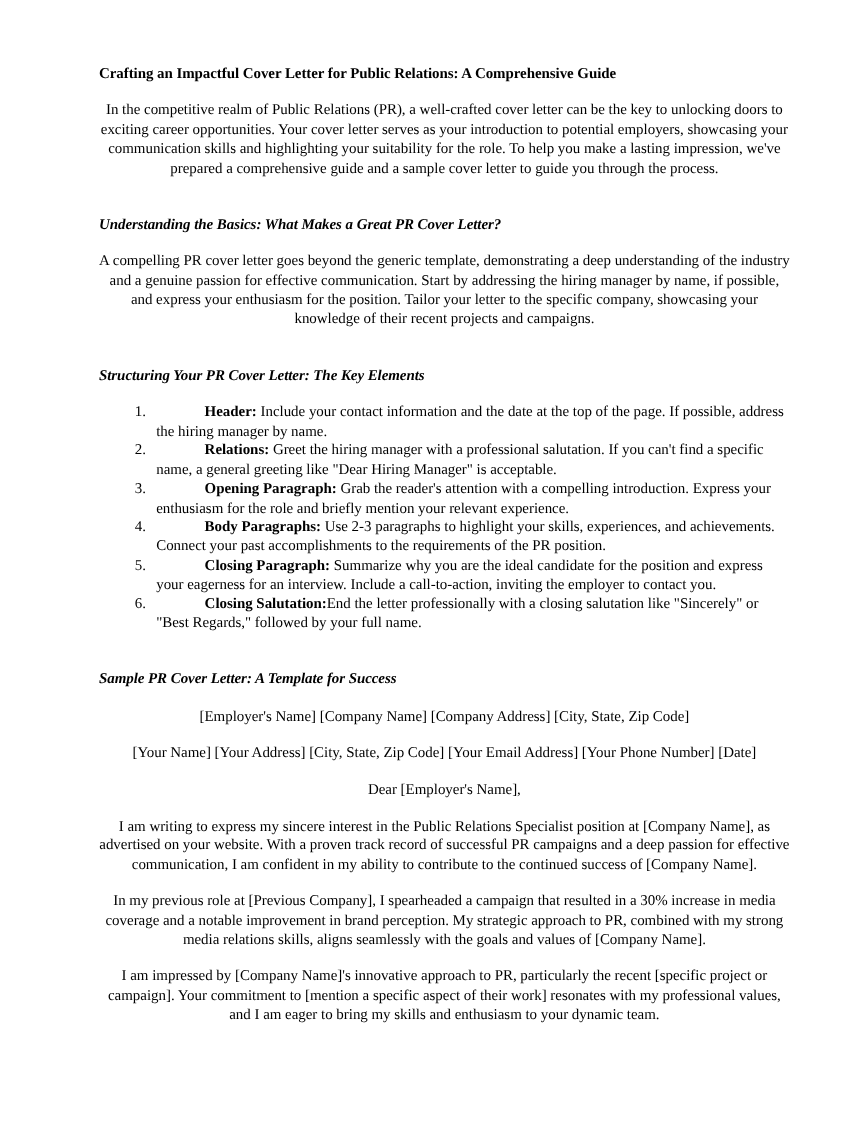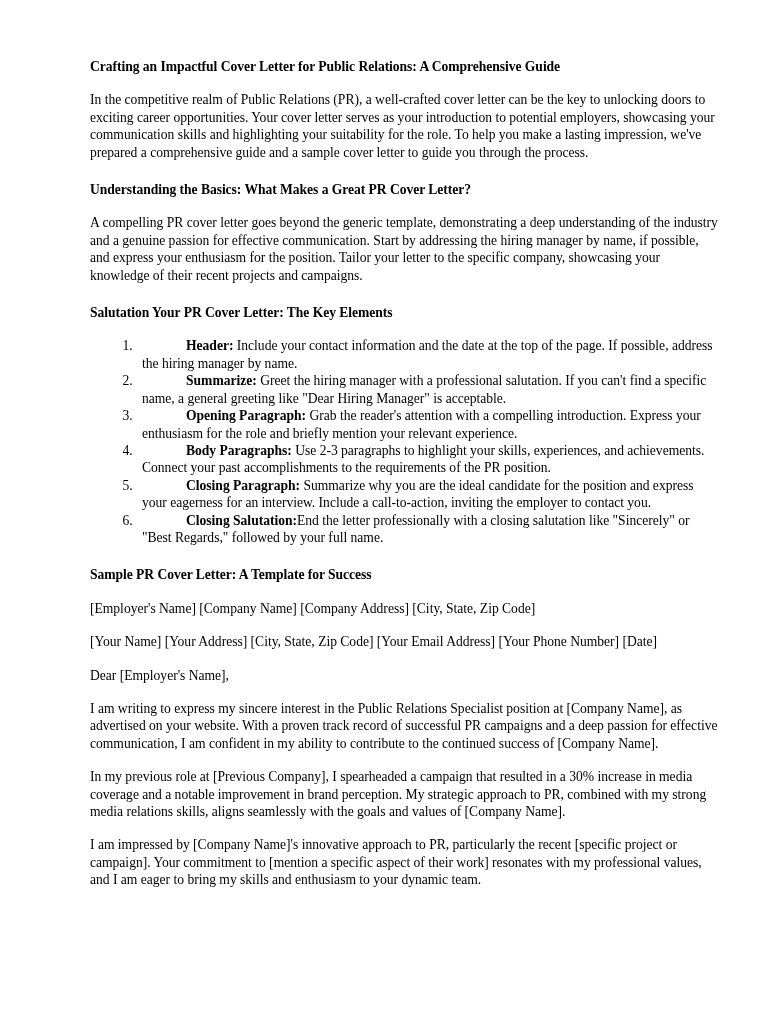--- a/index.html
+++ b/index.html
@@ -31,28 +31,29 @@
     font-size: 13.6px;
     line-height: 17.4px;
     font-weight: bold;
     margin: 0;
     letter-spacing: -0.05px;
   }
   h1.doc-title {
     margin-bottom: 16px;
   }
   h2.section-heading {
-    margin-top: 20px;
+    margin-top: 34px;
     margin-bottom: 16px;
+    font-style: italic;
   }
   p.para {
     font-size: 13.6px;
     line-height: 17.4px;
     margin: 0 0 16px 0;
-    text-align: left;
+    text-align: center;
     letter-spacing: -0.02px;
   }
   p.para:last-child {
     margin-bottom: 0;
   }
   ol.elements-list {
     margin: 0 0 4px 0;
     padding: 0 0 0 46px;
     list-style-position: outside;
     list-style-type: decimal;
@@ -79,28 +80,28 @@
   <div class="doc">
 
     <h1 class="doc-title">Crafting an Impactful Cover Letter for Public Relations: A Comprehensive Guide</h1>
 
     <p class="para">In the competitive realm of Public Relations (PR), a well-crafted cover letter can be the key to unlocking doors to exciting career opportunities. Your cover letter serves as your introduction to potential employers, showcasing your communication skills and highlighting your suitability for the role. To help you make a lasting impression, we've prepared a comprehensive guide and a sample cover letter to guide you through the process.</p>
 
     <h2 class="section-heading">Understanding the Basics: What Makes a Great PR Cover Letter?</h2>
 
     <p class="para">A compelling PR cover letter goes beyond the generic template, demonstrating a deep understanding of the industry and a genuine passion for effective communication. Start by addressing the hiring manager by name, if possible, and express your enthusiasm for the position. Tailor your letter to the specific company, showcasing your knowledge of their recent projects and campaigns.</p>
 
-    <h2 class="section-heading">Salutation Your PR Cover Letter: The Key Elements</h2>
+    <h2 class="section-heading">Structuring Your PR Cover Letter: The Key Elements</h2>
 
     <ol class="elements-list">
       <li>
         <span class="term">Header:</span><span> Include your contact information and the date at the top of the page. If possible, address the hiring manager by name.</span>
       </li>
       <li>
-        <span class="term">Summarize:</span><span> Greet the hiring manager with a professional salutation. If you can't find a specific name, a general greeting like "Dear Hiring Manager" is acceptable.</span>
+        <span class="term">Relations:</span><span> Greet the hiring manager with a professional salutation. If you can't find a specific name, a general greeting like "Dear Hiring Manager" is acceptable.</span>
       </li>
       <li>
         <span class="term">Opening Paragraph:</span><span> Grab the reader's attention with a compelling introduction. Express your enthusiasm for the role and briefly mention your relevant experience.</span>
       </li>
       <li>
         <span class="term">Body Paragraphs:</span><span> Use 2-3 paragraphs to highlight your skills, experiences, and achievements. Connect your past accomplishments to the requirements of the PR position.</span>
       </li>
       <li>
         <span class="term">Closing Paragraph:</span><span> Summarize why you are the ideal candidate for the position and express your eagerness for an interview. Include a call-to-action, inviting the employer to contact you.</span>
       </li>

